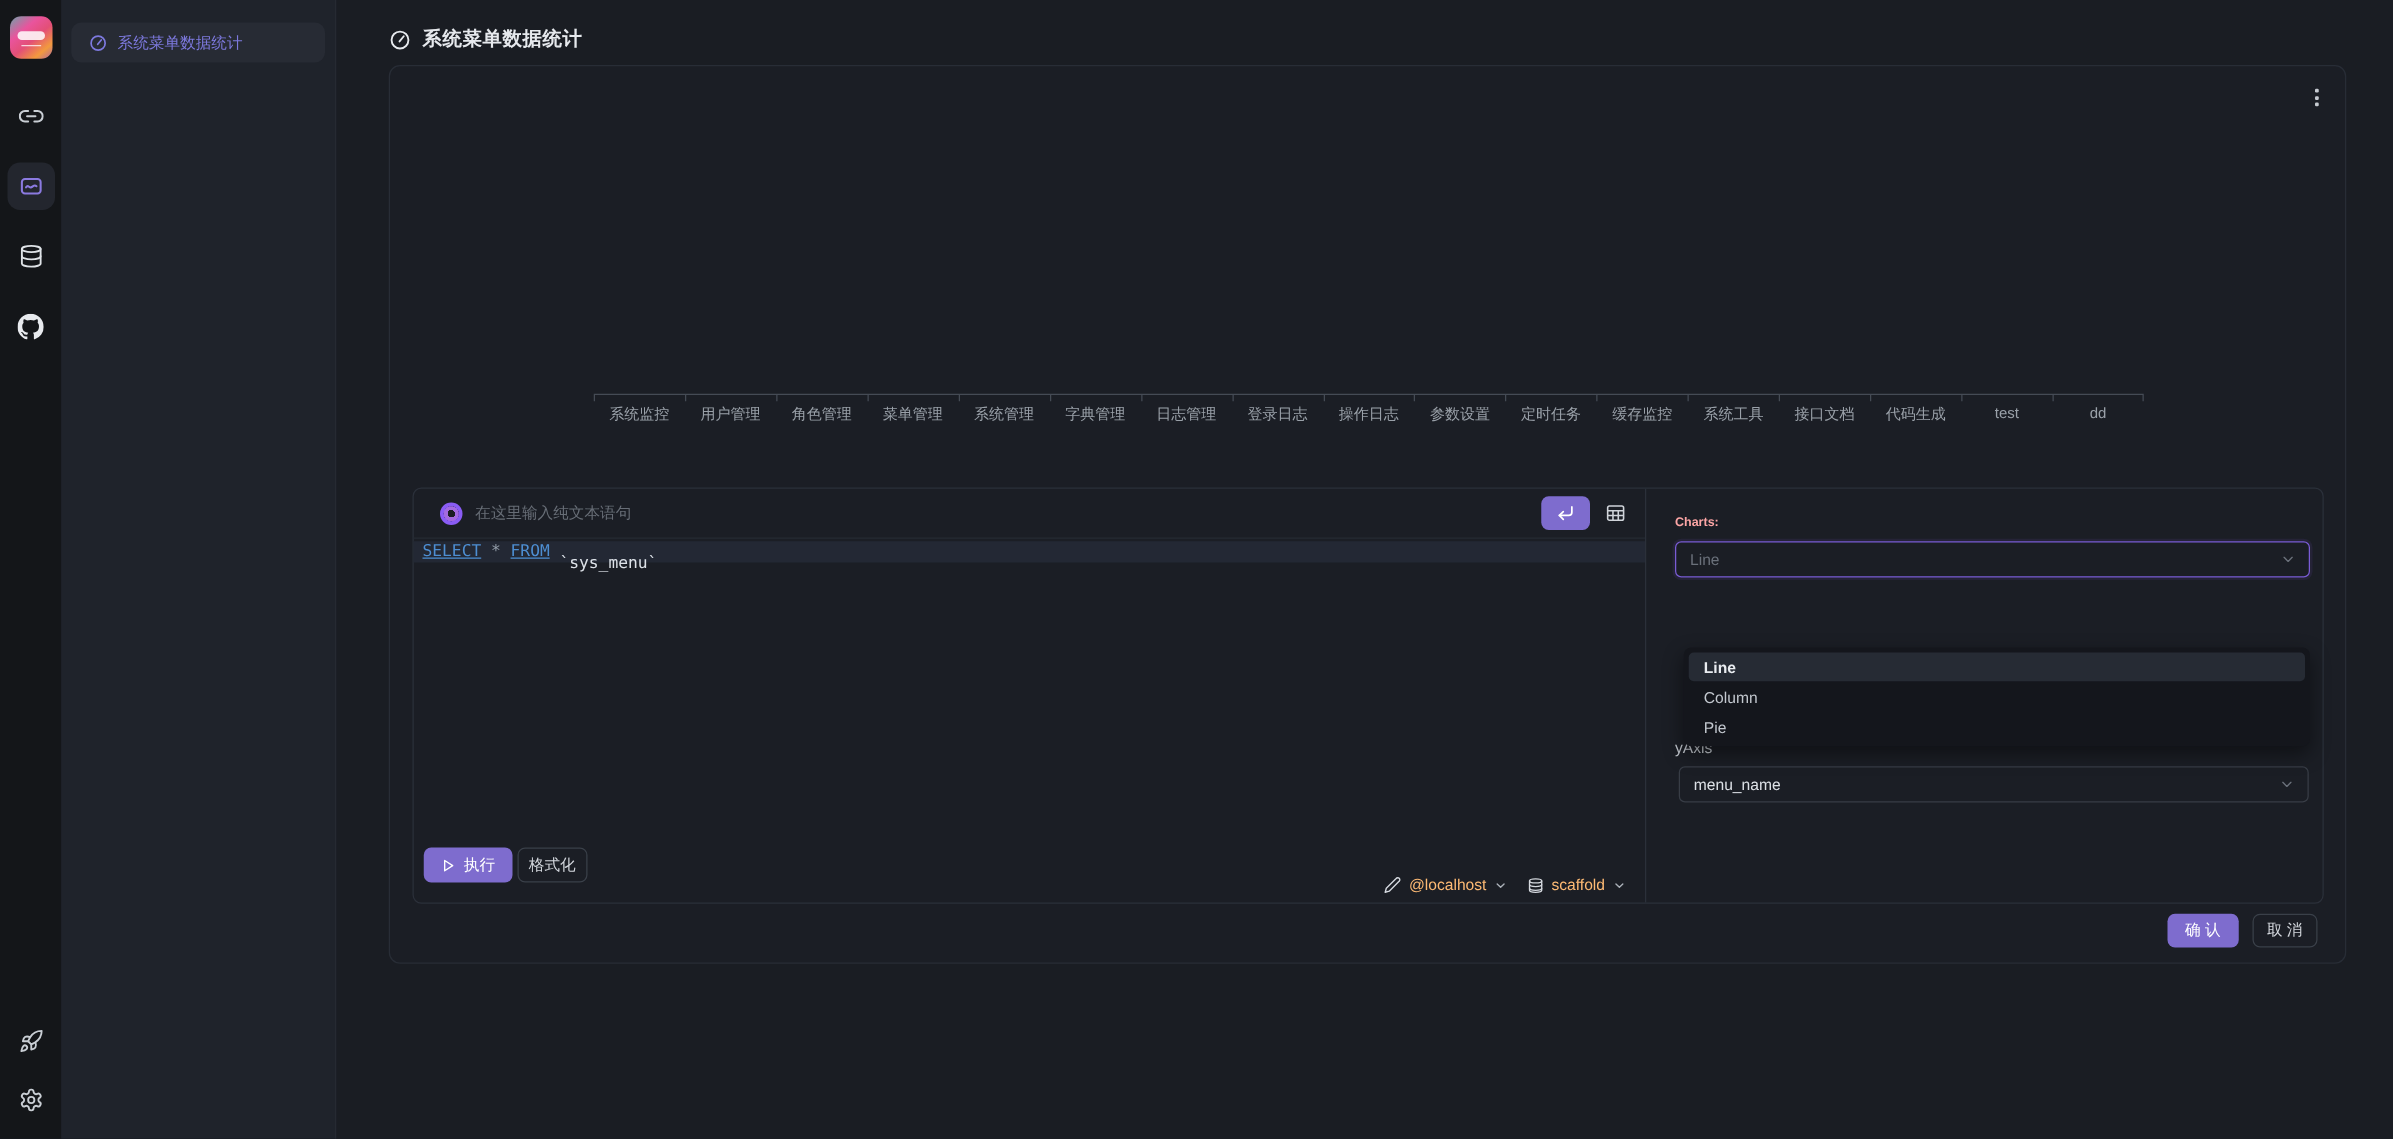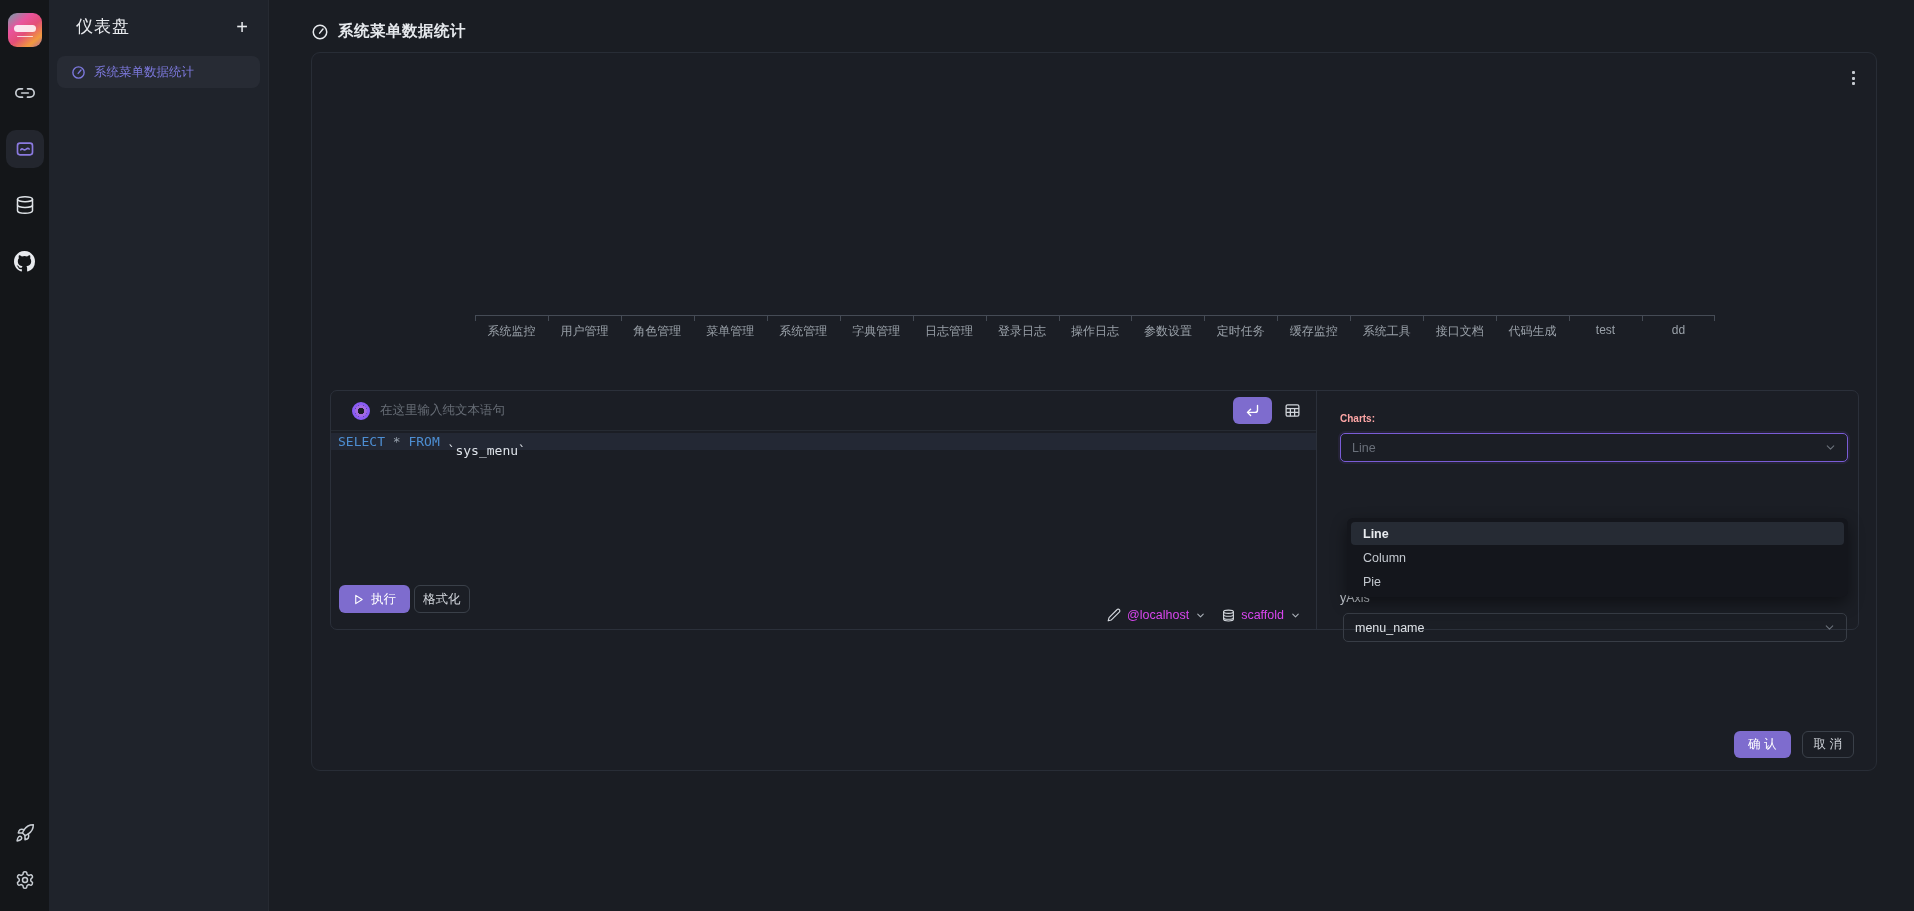--- a/index.html
+++ b/index.html
@@ -43,39 +43,39 @@
   .kebab { position:absolute; top:16px; right:19px; display:flex; flex-direction:column; gap:2.5px; padding:2px; }
   .kebab i { width:3px; height:3px; background:#c6cad0; border-radius:1px; }
 
   
   .xaxis { position:absolute; left:163px; top:262px; width:1240px; display:flex; border-top:1px solid var(--axis); }
   .xaxis::after { content:''; position:absolute; right:0; top:0; width:1px; height:5px; background:var(--axis); }
   .xcell { flex:1; position:relative; text-align:center; padding-top:7px; font-size:12px; color:var(--axis-label); }
   .xcell::before { content:''; position:absolute; left:0; top:0; width:1px; height:5px; background:var(--axis); }
 
   
-  .inner { position:absolute; left:18px; top:337px; width:1529px; height:240px;
+  .inner { position:absolute; left:18px; top:337px; width:1529px; height:333px;
     border:1px solid var(--line); border-radius:7px; display:flex; }
   .editor { width:986px; border-right:1px solid var(--line); display:flex; flex-direction:column; }
   .ed-head { height:40px; flex-shrink:0; display:flex; align-items:center; padding:0 13px 0 21px; gap:10px; border-bottom:1px solid #262b33; }
   .donut { width:18px; height:18px; border-radius:50%; border:3px solid #8a5cf5;
     background:radial-gradient(circle,#1b1e25 0 3px,#a36ae0 3px 6px,#1b1e25 6px); flex-shrink:0; }
   .nl-placeholder { color:#676d76; font-size:12.5px; flex:1; }
   .enter-btn { width:39px; height:27px; background:var(--accent); border-radius:6px; display:flex; align-items:center; justify-content:center; color:#fff; }
   .tbl-btn { color:#d0d4da; display:flex; align-items:center; justify-content:center; padding:2px; }
   .ed-body { flex:1; padding-top:2px; }
   .code-line { height:17px; background:#232834; display:flex; align-items:center; padding-left:7px;
     font-family:"DejaVu Sans Mono","Liberation Mono",monospace; font-size:13px; white-space:pre; }
-  .code-line .kw { color:var(--kw); }
+  .code-line .kw { color:var(--kw);text-decoration:underline; }
   .code-line .op { color:#96a0ac; }
   .code-line .ident { color:#dde2e8;margin-top:18px; }
   .ed-foot { display:flex; align-items:center; gap:4px; padding:0 15px 7px 8px; }
   .run-btn { height:28px; background:var(--accent); color:#fff; border-radius:6px; display:flex; align-items:center; gap:7px; padding:0 14px; font-size:12.5px; }
   .fmt-btn { height:28px; border:1px solid #3a4049; border-radius:6px; color:#d3d7dd; padding:0 8px; font-size:12.5px; }
-  .conn-group { margin-left:auto; display:flex; align-items:center; gap:16px; font-size:12.5px; color:#d946ef;margin-top:32px; }
+  .conn-group { margin-left:auto; display:flex; align-items:center; gap:16px; font-size:12.5px; color:#fdba74;margin-top:32px; }
   .conn-item { display:flex; align-items:center; gap:6px; }
   .conn-item .chev { color:#aab0b8; }
 
   
   .charts-panel { flex:1; position:relative; padding:22px 10px 0 23px; }
   .cp-title { font-size:10px; font-weight:700; color:#fca5a5; }
   .cp-label { display:block; margin-top:24px; font-size:12.5px; color:#c2c7ce; }
   .select { margin-top:9px; height:29px; border:1px solid #383d46; border-radius:5px; display:flex; align-items:center; padding:0 10px 0 11px; font-size:12.5px; cursor:pointer; }
   .select .chev { margin-left:auto; color:#6a707a; }
   .select.focused { border-color:#7a5cd6; box-shadow:0 0 0 2px rgba(124,93,214,.10); }
@@ -137,24 +137,20 @@
     <button class="rail-btn">
       <svg width="20" height="20" viewBox="0 0 24 24" fill="none" stroke="#c9ced4" stroke-width="1.8" stroke-linecap="round" stroke-linejoin="round">
           <path d="M12.22 2h-.44a2 2 0 0 0-2 2v.18a2 2 0 0 1-1 1.73l-.43.25a2 2 0 0 1-2 0l-.15-.08a2 2 0 0 0-2.73.73l-.22.38a2 2 0 0 0 .73 2.73l.15.1a2 2 0 0 1 1 1.72v.51a2 2 0 0 1-1 1.74l-.15.09a2 2 0 0 0-.73 2.73l.22.38a2 2 0 0 0 2.73.73l.15-.08a2 2 0 0 1 2 0l.43.25a2 2 0 0 1 1 1.73V20a2 2 0 0 0 2 2h.44a2 2 0 0 0 2-2v-.18a2 2 0 0 1 1-1.73l.43-.25a2 2 0 0 1 2 0l.15.08a2 2 0 0 0 2.73-.73l.22-.39a2 2 0 0 0-.73-2.73l-.15-.08a2 2 0 0 1-1-1.74v-.5a2 2 0 0 1 1-1.74l.15-.09a2 2 0 0 0 .73-2.73l-.22-.38a2 2 0 0 0-2.73-.73l-.15.08a2 2 0 0 1-2 0l-.43-.25a2 2 0 0 1-1-1.73V4a2 2 0 0 0-2-2z"></path>
           <circle cx="12" cy="12" r="3"></circle>
         </svg>
     </button>
   </div>
 </aside>
 
 <aside class="sidebar">
-  <div class="sb-head">
-    <span class="sb-title">仪表盘</span>
-    <button class="sb-add">+</button>
-  </div>
   <div class="sb-list">
 
       <div class="sb-item selected">
         <svg width="15" height="15" viewBox="0 0 24 24" fill="none" stroke="currentColor" stroke-width="2.2" stroke-linecap="round">
           <circle cx="12" cy="12" r="9"></circle>
           <path d="M11.5 13.5L16 8"></path>
         </svg>
         <span>系统菜单数据统计</span>
       </div>
     </div>

